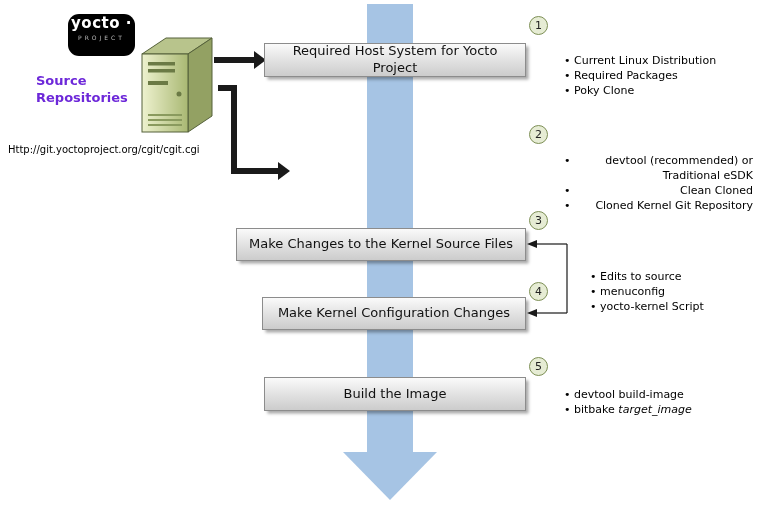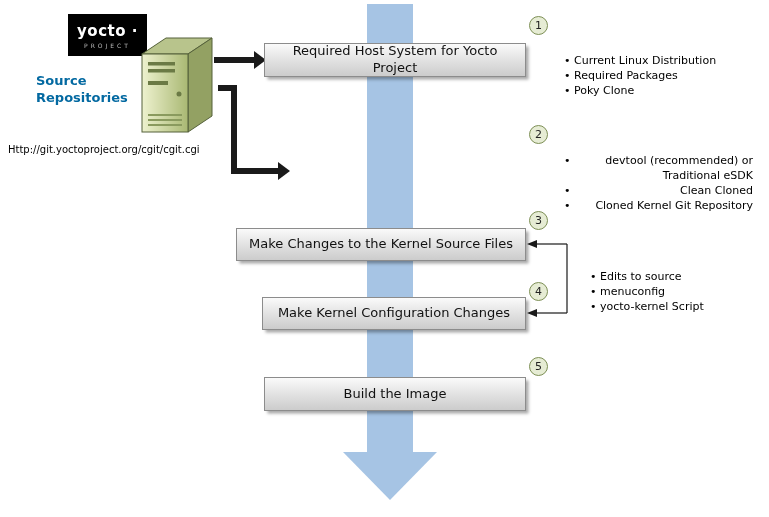--- a/index.html
+++ b/index.html
@@ -14,37 +14,37 @@
   .layer {
     position: absolute;
     left: 0; top: 0;
     width: 769px; height: 517px;
     z-index: 1;
   }
   
   .logo {
     position: absolute;
     left: 68px; top: 14px;
-    width: 79px; height: 42px;
+    width: 67px; height: 42px;
     background: #000000;
     color: #ffffff;
     display: flex;
     flex-direction: column;
     align-items: center;
-    justify-content: center;
     z-index: 2;
+    border-radius: 11px;
   }
   .logo .wordmark { font-size: 15px; font-weight: 600; letter-spacing: 0.5px; }
   .logo .subtitle { font-size: 6px; letter-spacing: 3px; color: #bbbbbb; margin-top: 2px; }
   
   .server { position: absolute; left: 138px; top: 36px; z-index: 2; }
   
   .source-title {
     position: absolute; left: 36px; top: 72px;
-    font-size: 13px; font-weight: bold; line-height: 17px; color: #0369a1;
+    font-size: 13px; font-weight: bold; line-height: 17px; color: #6d28d9;
     z-index: 2;
   }
   .source-url {
     position: absolute; left: 8px; top: 144px;
     font-size: 10px; color: #000;
     z-index: 2;
   }
   
   .box {
     position: absolute;
@@ -178,14 +178,20 @@
     <li>Clean Cloned</li>
     <li>Cloned Kernel Git Repository</li>
   </ul>
 
   <ul class="notes notes34">
     <li>Edits to source</li>
     <li>menuconfig</li>
     <li>yocto-kernel Script</li>
   </ul>
 
+  <ul class="notes notes5">
+    <li>devtool build-image</li>
+    <li>
+      <span>bitbake </span><em>target_image</em>
+    </li>
+  </ul>
 
 </div>
 
 </body></html>

